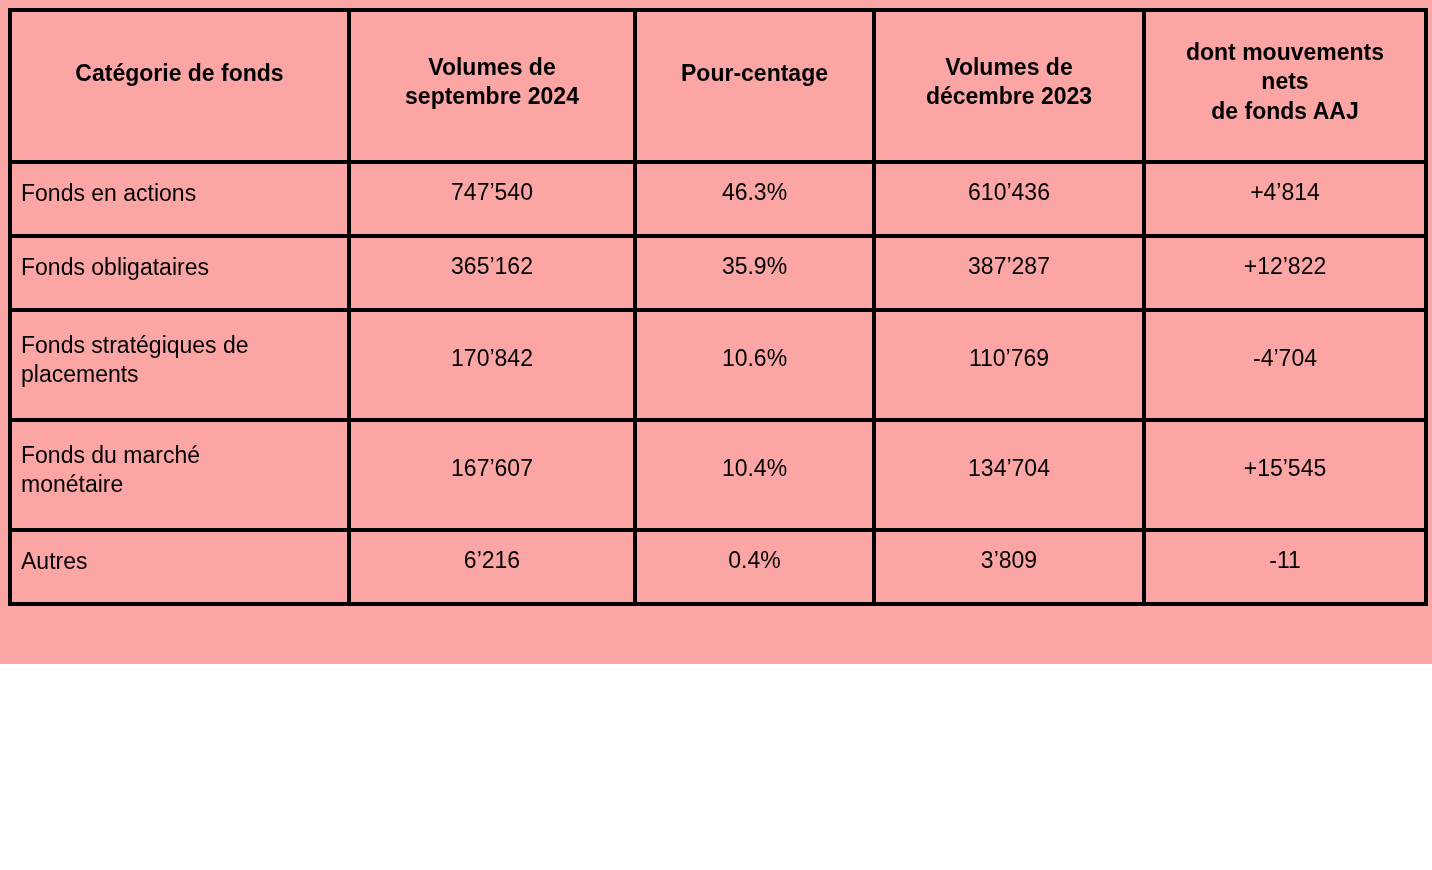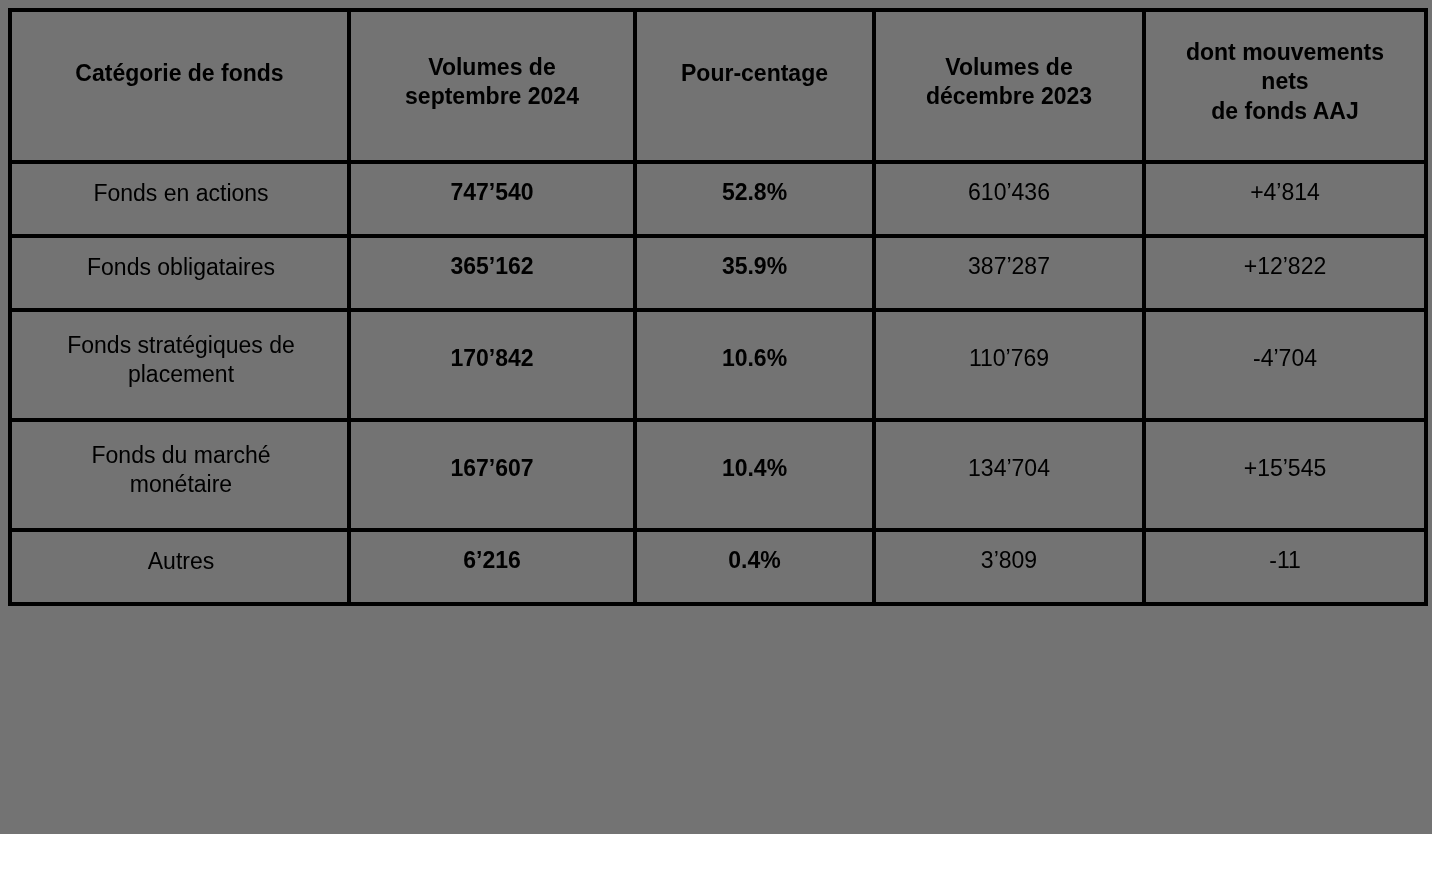--- a/index.html
+++ b/index.html
@@ -5,22 +5,22 @@
   html, body {
     margin: 0;
     padding: 0;
     background: #ffffff;
     font-family: "Liberation Sans", sans-serif;
     color: #000000;
   }
   .page {
     position: relative;
     width: 1432px;
-    height: 834px;
-    background: #737373;
+    height: 664px;
+    background: #fca5a5;
     overflow: hidden;
   }
   table.fund-table {
     position: absolute;
     left: 8px;
     top: 8px;
     width: 1416px;
     border-collapse: collapse;
     table-layout: fixed;
   }
@@ -35,29 +35,29 @@
   }
   th.hdr {
     font-weight: bold;
     text-align: center;
     white-space: pre-line;
     padding: 2px 4px 26px 4px;
     font-size: 24px;
   }
   th.hdr.hdr-wide { padding-bottom: 10px; }
   td.c-label {
-    text-align: center;
+    text-align: left;
     padding: 4px 6px 14px 9px;
     white-space: pre-line;
   }
   td.c-num {
     text-align: center;
     padding: 2px 4px 14px 4px;
   }
-  .bold { font-weight: bold; }
+  .bold { font-weight: normal; }
   tr.h-head  td, tr.h-head  th { height: 120px; }
   tr.h-single td { height: 52px; }
   tr.h-double td { height: 88px; }
 </style>
 </head>
 <body>
 
 <div class="page">
   <table class="fund-table">
     <colgroup>
@@ -77,34 +77,34 @@
 décembre 2023</th>
         <th class="hdr hdr-wide">dont mouvements
 nets
 de fonds AAJ</th>
       </tr>
     </thead>
     <tbody>
       <tr class="h-single">
         <td class="c-label">Fonds en actions</td>
         <td class="c-num bold">747’540</td>
-        <td class="c-num bold">52.8%</td>
+        <td class="c-num bold">46.3%</td>
         <td class="c-num">610’436</td>
         <td class="c-num">+4’814</td>
       </tr>
       <tr class="h-single">
         <td class="c-label">Fonds obligataires</td>
         <td class="c-num bold">365’162</td>
         <td class="c-num bold">35.9%</td>
         <td class="c-num">387’287</td>
         <td class="c-num">+12’822</td>
       </tr>
       <tr class="h-double">
         <td class="c-label">Fonds stratégiques de
-placement</td>
+placements</td>
         <td class="c-num bold">170’842</td>
         <td class="c-num bold">10.6%</td>
         <td class="c-num">110’769</td>
         <td class="c-num">-4’704</td>
       </tr>
       <tr class="h-double">
         <td class="c-label">Fonds du marché
 monétaire</td>
         <td class="c-num bold">167’607</td>
         <td class="c-num bold">10.4%</td>

